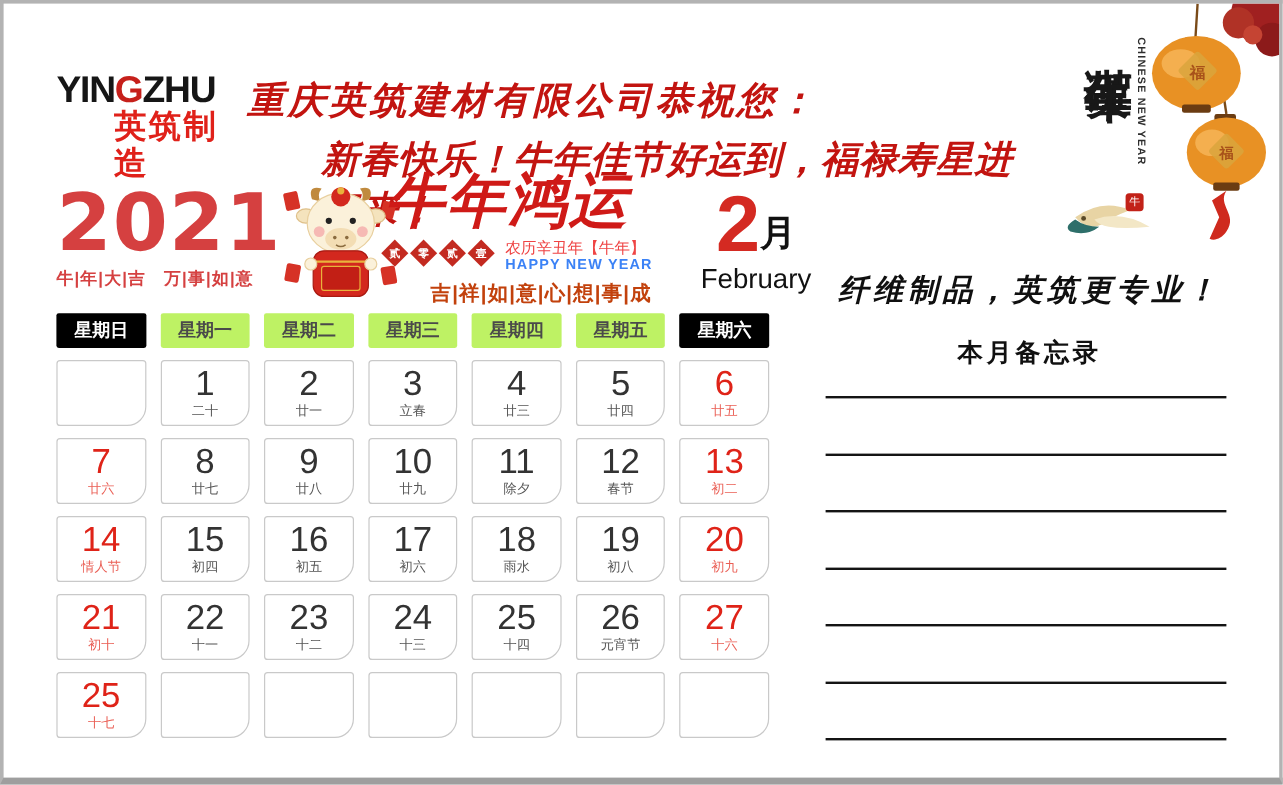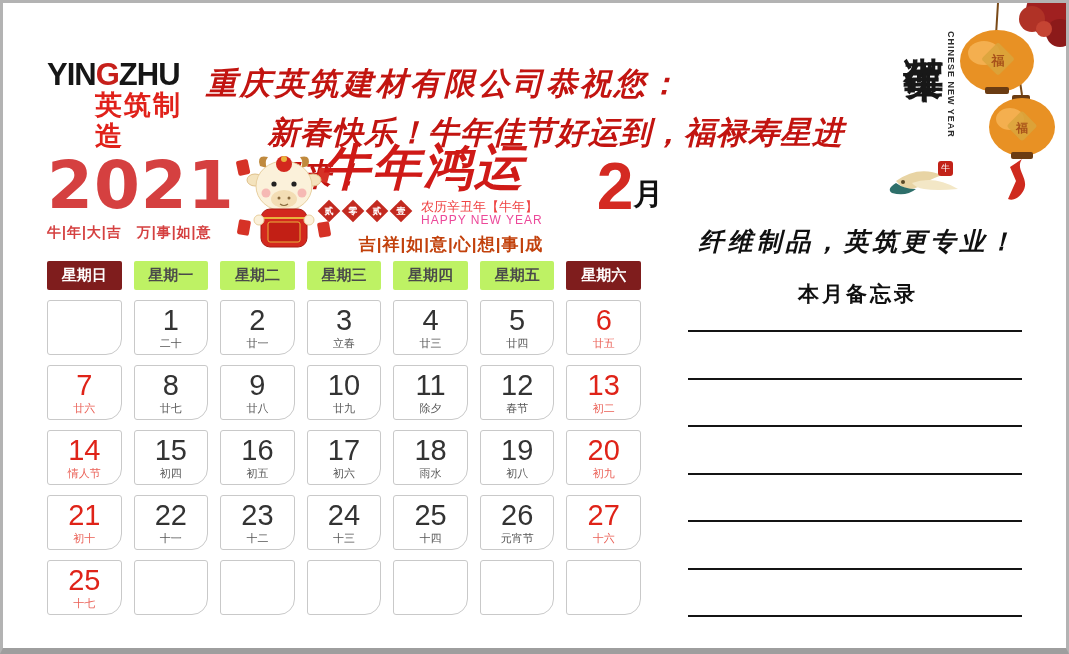--- a/index.html
+++ b/index.html
@@ -32,31 +32,31 @@
   #ox { position:absolute; left:231px; top:145px; width:100px; height:103px; }
   
   #titleblock { position:absolute; left:318px; top:140px; width:260px; }
   #titleblock .headline { font-family:"Liberation Serif", serif; font-style:italic; font-weight:900; font-size:49px; color:#cf1a17; letter-spacing:2px; line-height:1; white-space:nowrap; }
   #titleblock .subrow { margin-top:8px; display:flex; align-items:flex-start; }
   #diamond-row { display:flex; gap:8px; padding-top:3px; }
   .diamond { width:16px; height:16px; background:#c32a20; transform:rotate(45deg); display:flex; align-items:center; justify-content:center; }
   .diamond span { transform:rotate(-45deg); color:#fff; font-size:9px; font-weight:bold; }
   #titleblock .lunarcol { margin-left:12px; line-height:1.1; }
   #titleblock .lunaryear { font-size:13px; font-weight:normal; color:#ef4444; }
-  #titleblock .happy { font-size:12px; font-weight:normal; color:#ec4899; letter-spacing:1px; }
+  #titleblock .happy { font-size:12px; font-weight:bold; color:#3b82f6; letter-spacing:1px; }
   #titleblock .wish { margin-top:6px; font-size:17px; font-weight:bold; color:#c2410c; letter-spacing:1px; white-space:nowrap;text-align:center; }
   
   #monthblock { position:absolute; left:572px; top:150px; width:110px; text-align:center; }
   #monthblock .num { display:inline-block; font-size:66px; font-weight:800; color:#d42a22; line-height:1; vertical-align:bottom; }
   #monthblock .unit { display:inline-block; font-size:30px; font-weight:bold; color:#111; vertical-align:bottom; margin-bottom:4px; }
   #monthblock .eng { font-size:23px; color:#111; margin-top:0px; letter-spacing:0px; }
   
   #weekday-row { position:absolute; left:44px; top:258px; width:594px; display:grid; grid-template-columns:repeat(7,1fr); column-gap:12px; }
   .wk { height:29px; background:#bef264; color:#4a4a4a; font-size:15px; font-weight:bold; display:flex; align-items:center; justify-content:center; border-radius:2px; }
-  .wk-red { background:#7f1d1d; color:#fff; }
+  .wk-red { background:#000000; color:#fff; }
   #date-grid { position:absolute; left:44px; top:297px; width:594px; display:grid; grid-template-columns:repeat(7,1fr); grid-auto-rows:55px; column-gap:12px; row-gap:10px; }
   .cell { background:#fff; border:1px solid #c9c9c9; border-radius:3px 3px 16px 3px; text-align:center; overflow:hidden; }
   .cell .num { font-size:29px; line-height:1.1; color:#333; margin-top:4px; }
   .cell .lunar { font-size:11px; color:#555; line-height:1.1; }
   .cell.red .num { color:#df2318; }
   .cell.red .lunar { color:#ea5f55; }
   
   #memo { position:absolute; left:660px; top:222px; width:390px; }
   #memo .slogan { text-align:center; font-family:"Liberation Serif", serif; font-style:italic; font-weight:900; font-size:25px; color:#101010; letter-spacing:4px; }
   #memo .mtitle { text-align:center; font-family:"Liberation Serif", serif; font-weight:bold; font-size:21px; color:#101010; letter-spacing:3px; margin-top:22px; }
@@ -183,20 +183,21 @@
       <div class="lunarcol">
         <div class="lunaryear">农历辛丑年【牛年】</div>
         <div class="happy">HAPPY NEW YEAR</div>
       </div>
     </div>
     <div class="wish">吉|祥|如|意|心|想|事|成</div>
   </div>
 
   <div id="monthblock">
     <span class="num">2</span><span class="unit">月</span>
+    <div class="eng">February</div>
   </div>
 
   <div id="weekday-row">
       <div class="wk wk-red">星期日</div>
       <div class="wk">星期一</div>
       <div class="wk">星期二</div>
       <div class="wk">星期三</div>
       <div class="wk">星期四</div>
       <div class="wk">星期五</div>
       <div class="wk wk-red">星期六</div>

